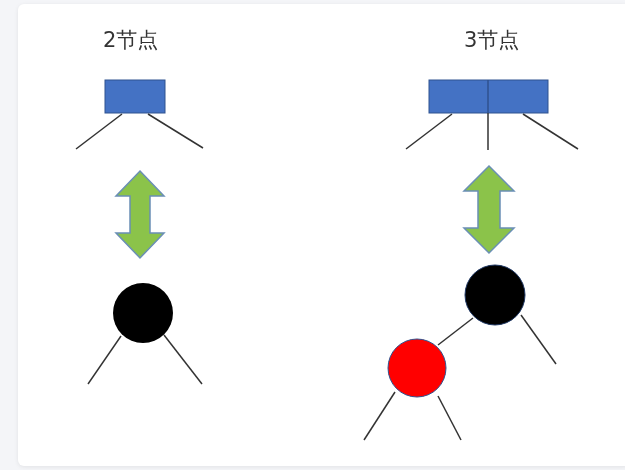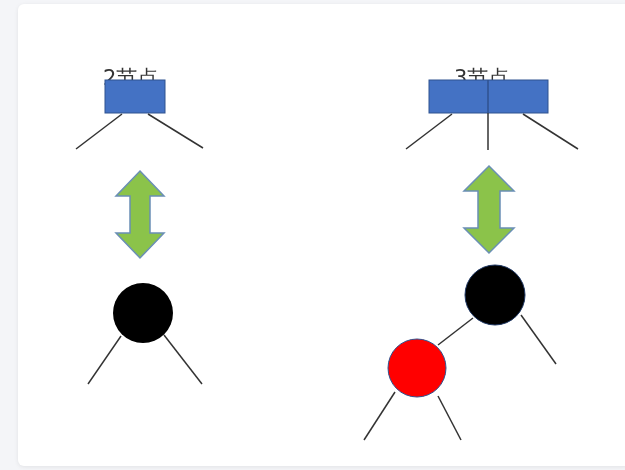--- a/index.html
+++ b/index.html
@@ -1,27 +1,27 @@
 <!DOCTYPE html>
 <html><head>
 <meta charset="utf-8">
 <style>
   html, body { margin: 0; padding: 0; background: #f4f5f8; }
   body { width: 625px; height: 470px; position: relative; overflow: hidden; font-family: "DejaVu Sans", sans-serif; }
   .card { position: absolute; left: 18px; top: 4px; width: 612px; height: 462px; background: #ffffff; border-radius: 6px; box-shadow: 0 1px 4px rgba(0,0,0,0.08); }
-  .title { position: absolute; font-size: 21px; color: #333333; letter-spacing: 0px; margin-top: 38px; }
+  .title { position: absolute; font-size: 21px; color: #333333; letter-spacing: 0px; }
   svg { position: absolute; left: 0; top: 0; }
 </style>
 </head>
 <body>
 
 <div class="card"></div>
 
 <div class="title" style="left:103px; top:26px;">2节点</div>
-<div class="title" style="left:454px; top:26px;">3节点</div>
+<div class="title" style="left:464px; top:26px;">3节点</div>
 
 <svg width="625" height="470" viewBox="0 0 625 470">
 
   <g>
     <rect x="105" y="80" width="60" height="33" fill="#4472c4" stroke="#2f528f" stroke-width="1"></rect>
     <line x1="122" y1="114" x2="76" y2="149" stroke="#333" stroke-width="1.5"></line>
     <line x1="148" y1="114" x2="203" y2="148" stroke="#333" stroke-width="1.5"></line>
   </g>
 
   <g>

